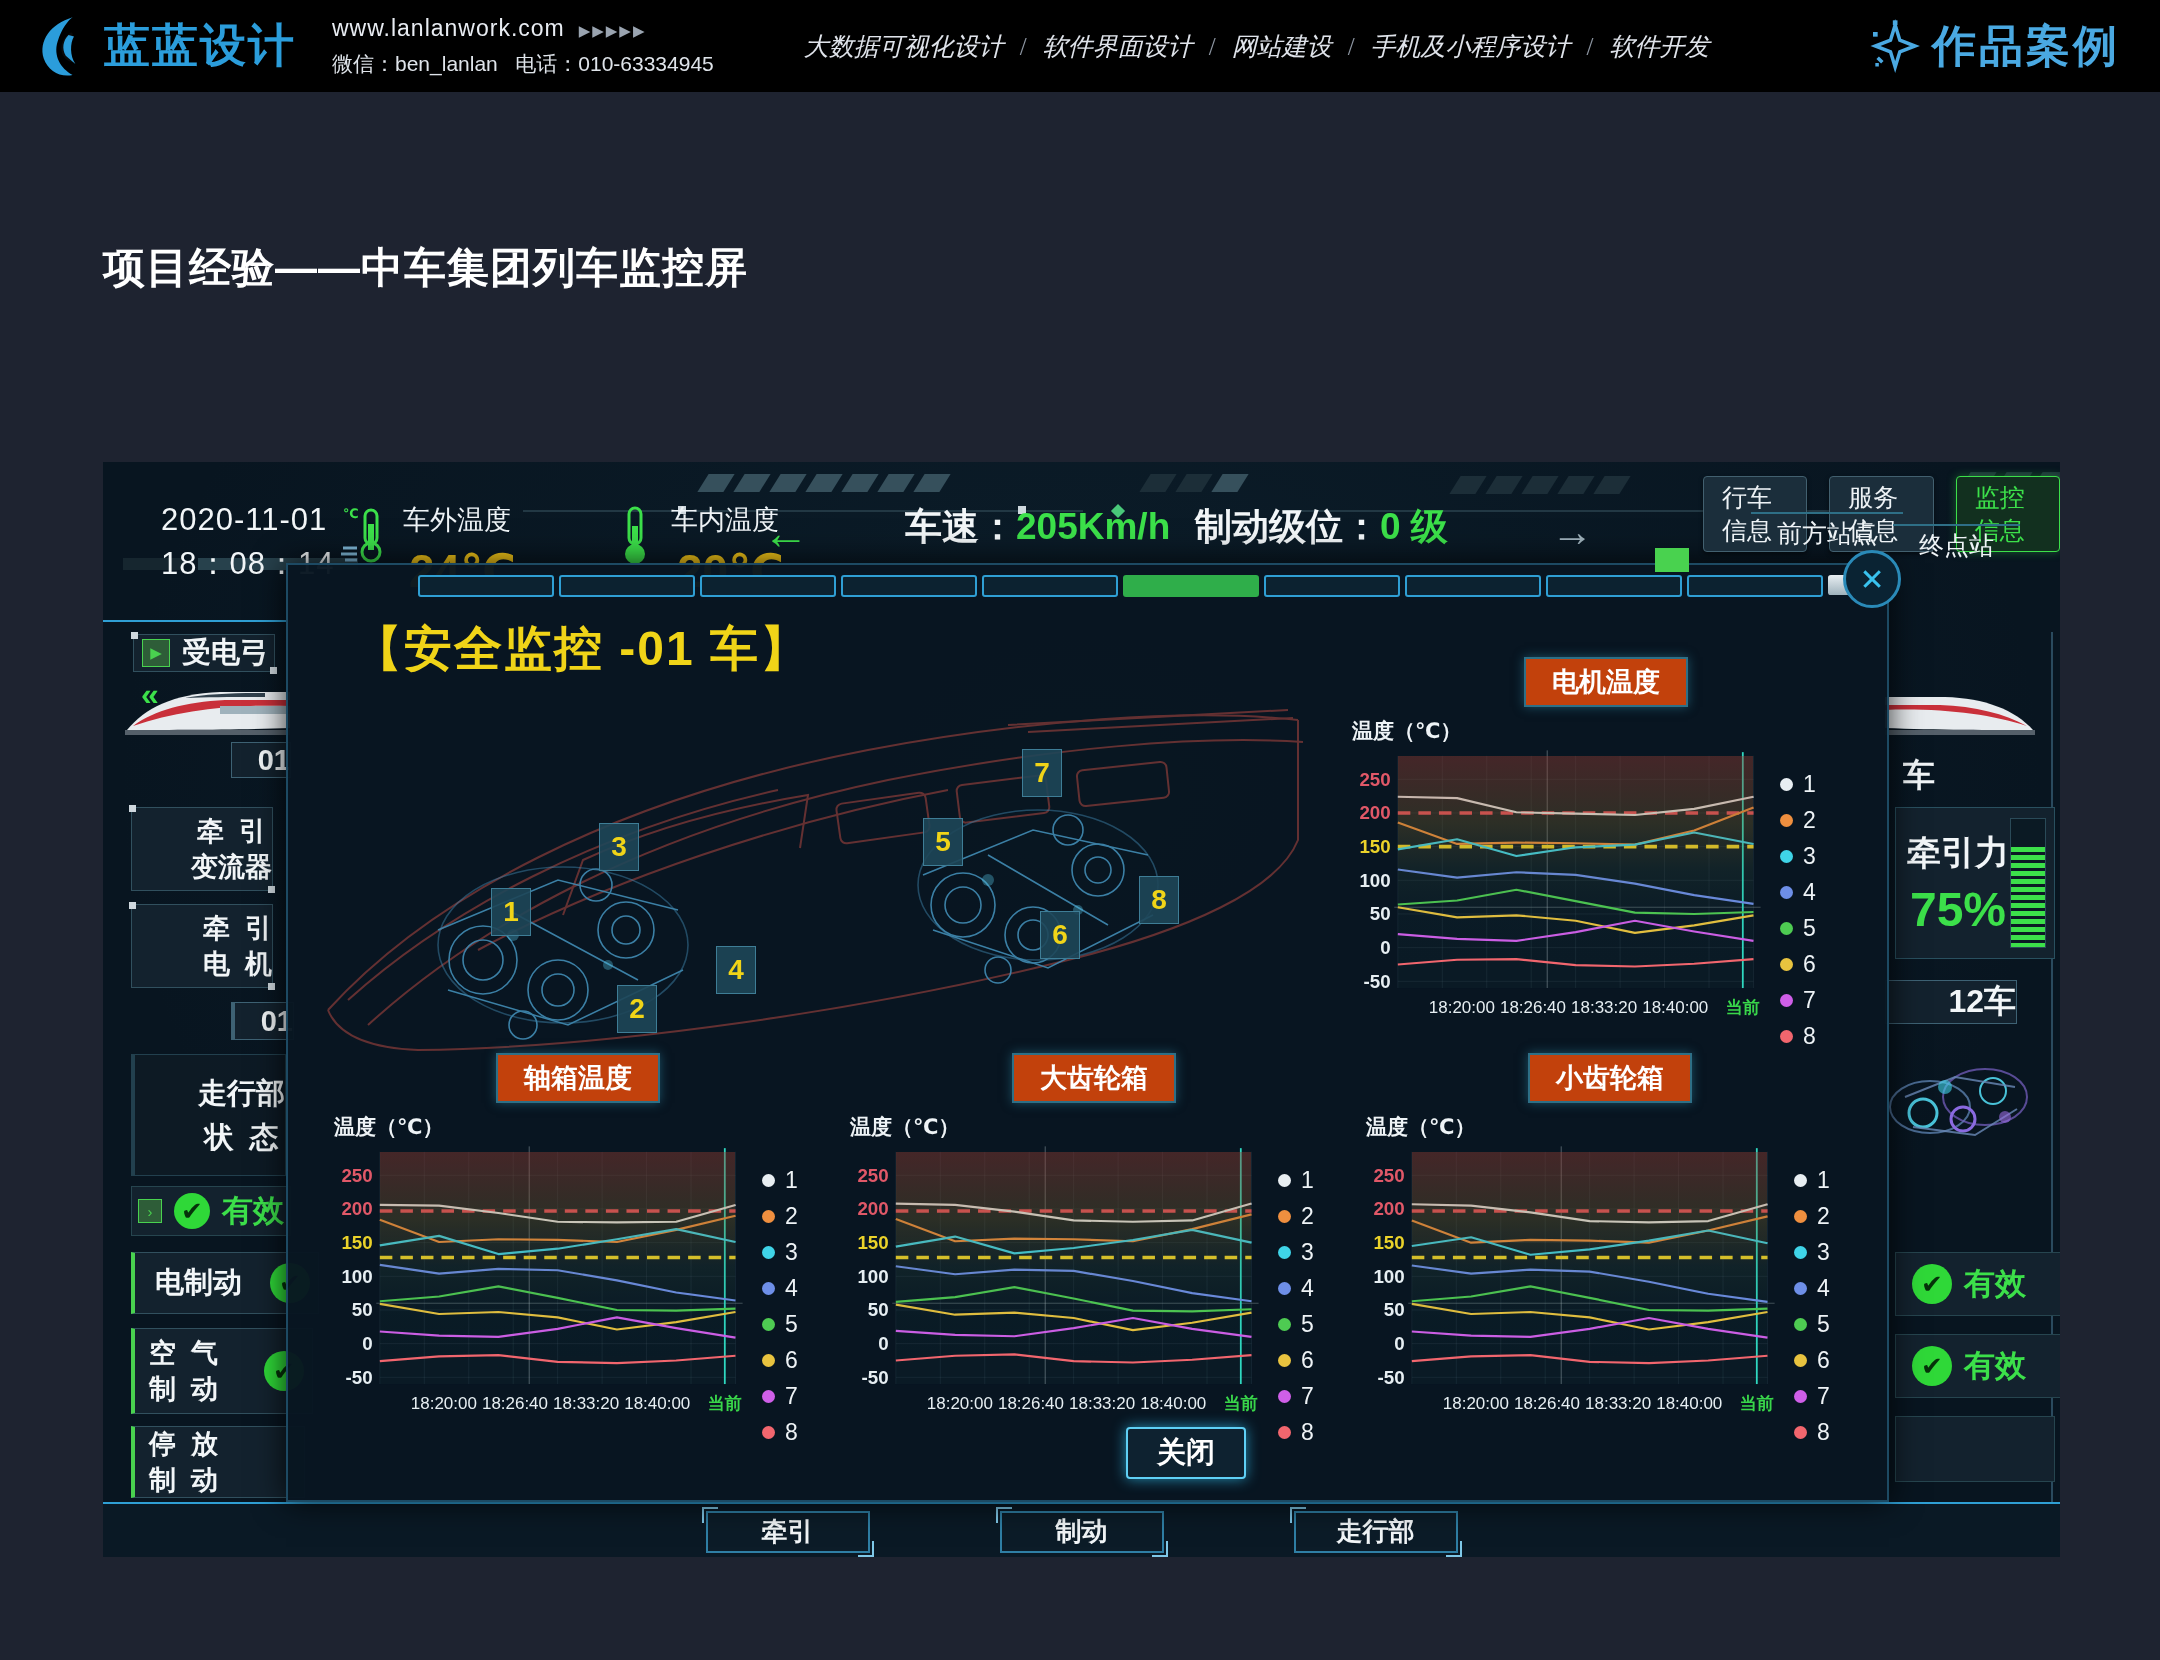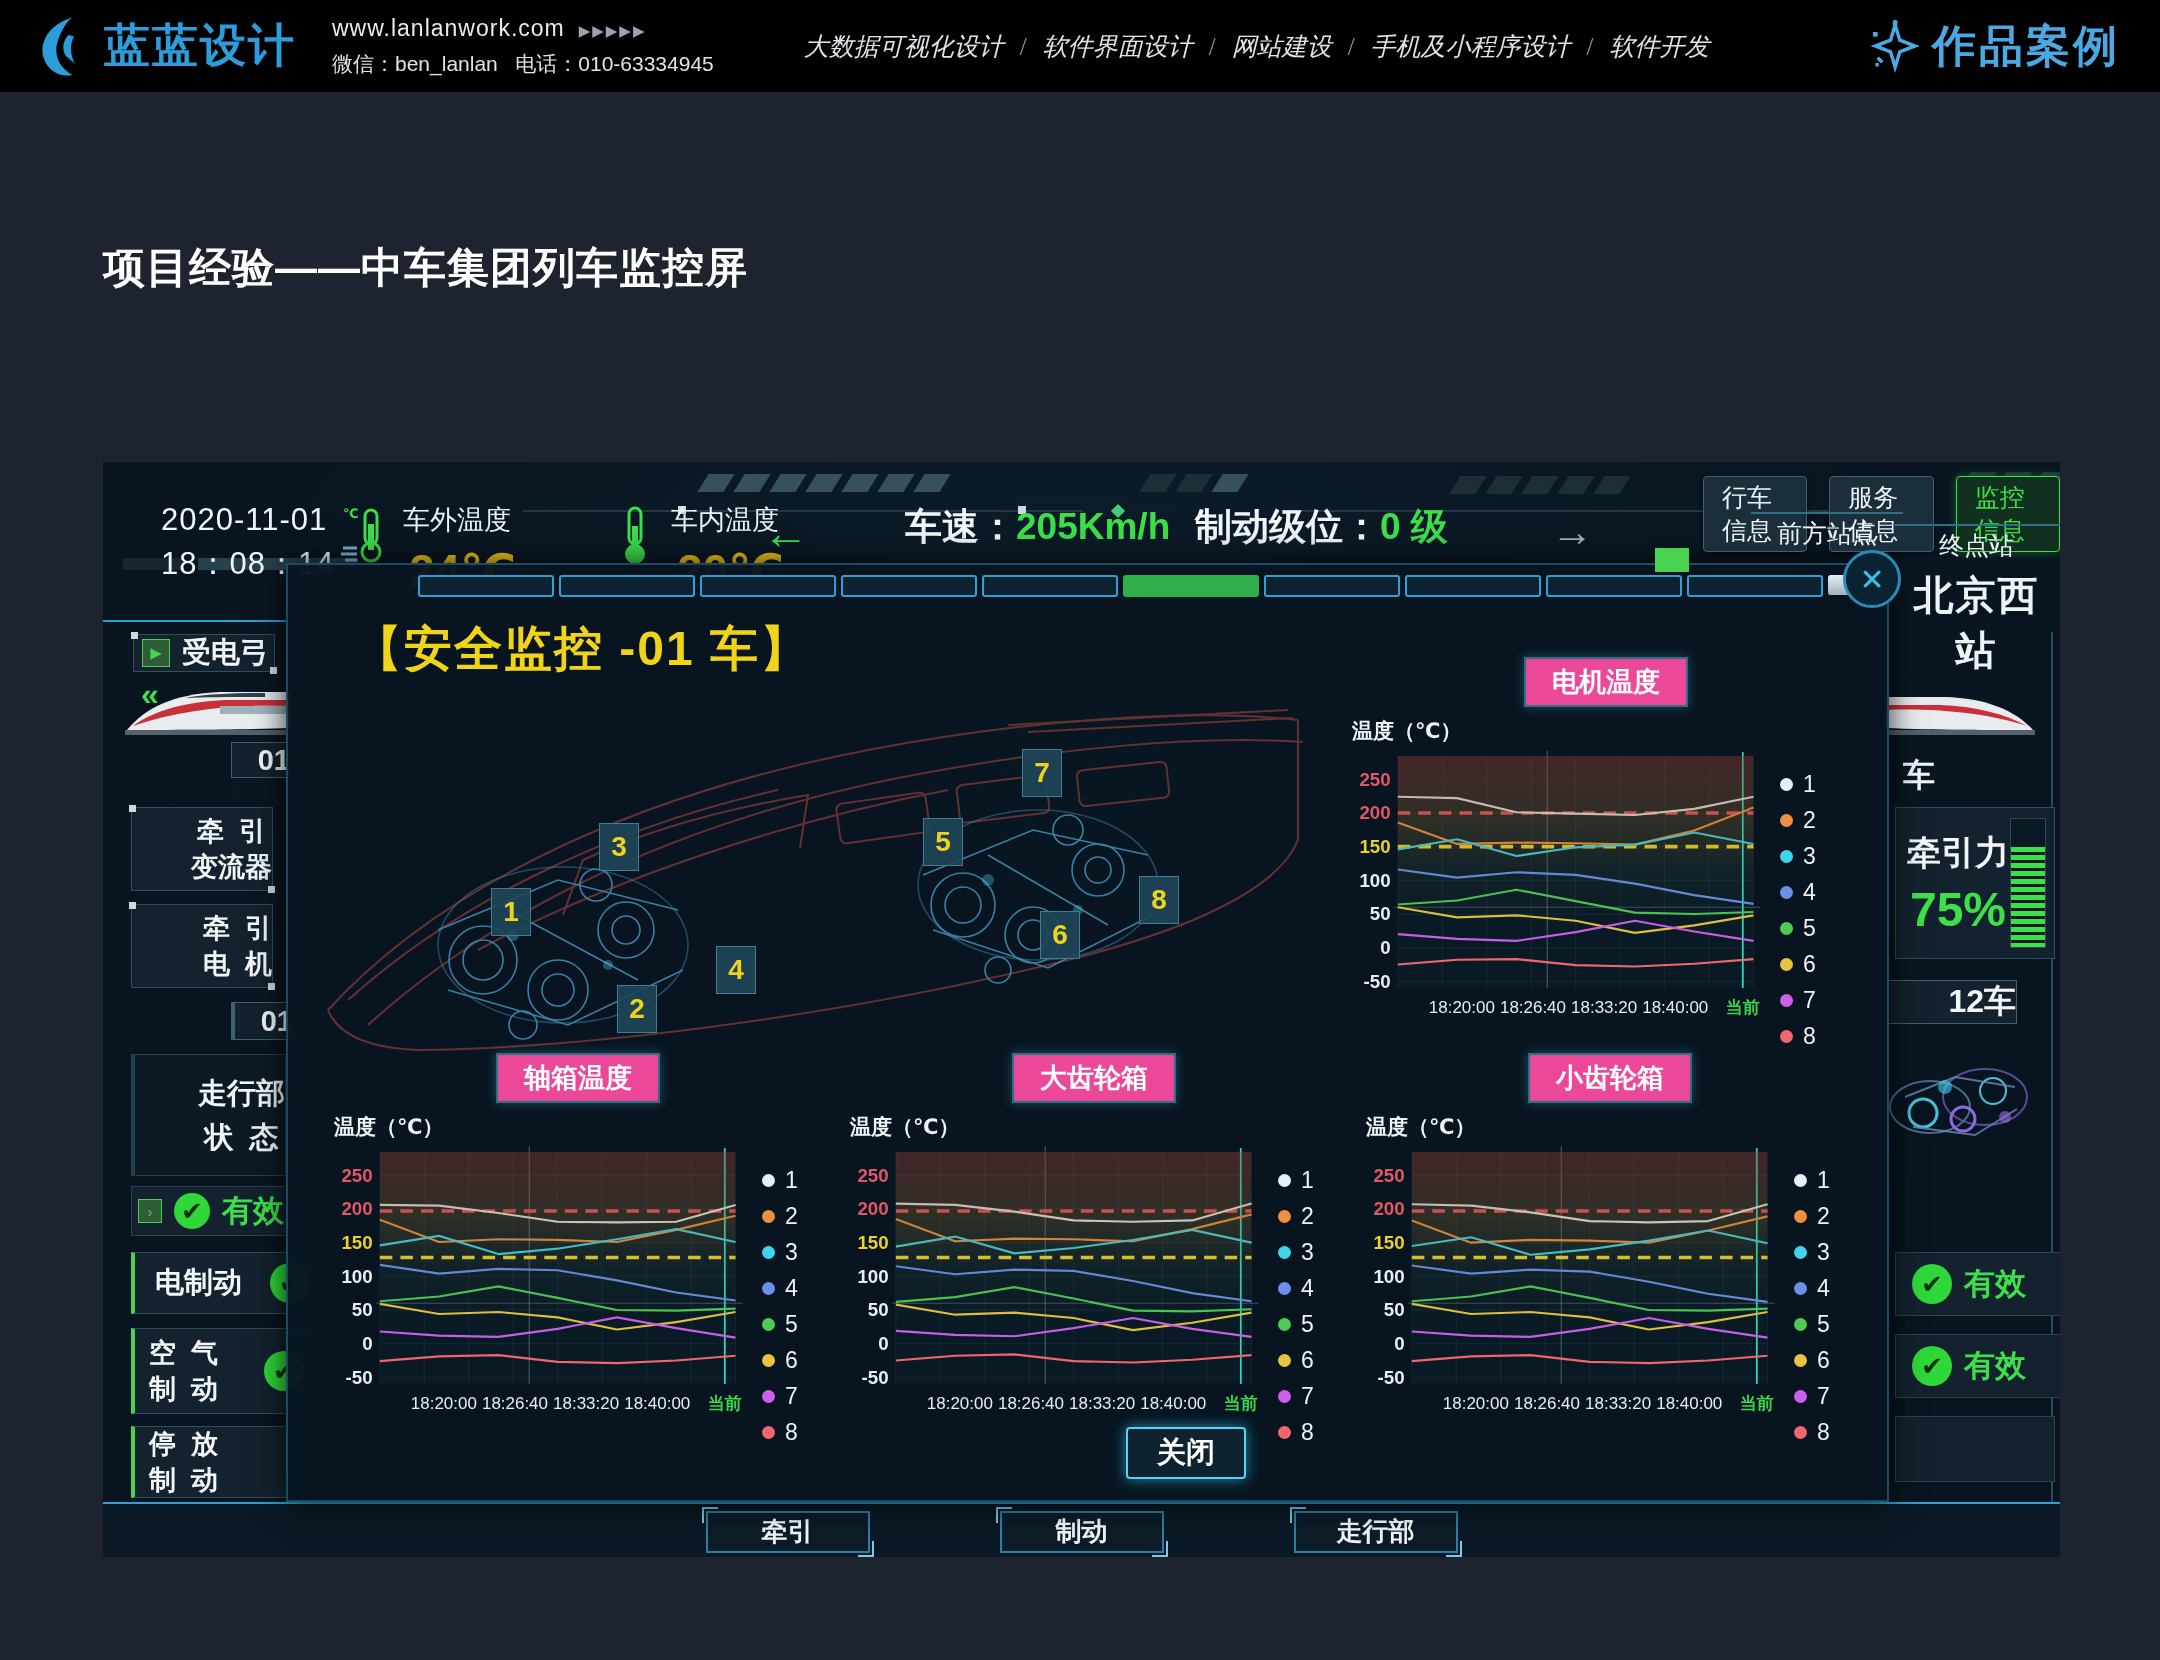--- a/index.html
+++ b/index.html
@@ -80,21 +80,21 @@
   .modal{position:absolute;left:183px;top:101px;width:1599px;height:935px;background:rgba(8,22,33,.97);border:2px solid #1d4a63;box-shadow:0 0 30px rgba(0,0,0,.8);z-index:5;}
   .m-close{position:absolute;left:1740px;top:88px;width:52px;height:52px;border-radius:50%;border:3px solid #2a8ab8;background:#0a2333;color:#39c2ee;font-size:30px;font-weight:bold;display:flex;align-items:center;justify-content:center;cursor:pointer;z-index:9;}
   .m-title{position:absolute;left:66px;top:52px;color:#f0d418;font-size:48px;font-weight:bold;letter-spacing:2px;}
   .m-closebtn{position:absolute;left:838px;top:862px;width:116px;height:48px;background:#0e2230;border:2px solid #5fd0f5;border-radius:4px;box-shadow:0 0 14px rgba(42,169,210,.8);color:#fff;font-size:29px;font-weight:bold;display:flex;align-items:center;justify-content:center;cursor:pointer;}
 
   .train-art{position:absolute;left:20px;top:115px;width:1010px;height:420px;}
   .tag{position:absolute;width:38px;height:46px;background:rgba(30,70,88,.9);border:1px solid #3e7d96;color:#f0d418;font-size:28px;font-weight:bold;display:flex;align-items:center;justify-content:center;cursor:pointer;}
 
   
   .chart{position:absolute;}
-  .c-title{margin:0 auto;width:max-content;padding:5px 26px;border:2px solid #2e6f86;background:#ec4899;color:#fff;font-size:27px;font-weight:bold;box-shadow:0 0 10px rgba(46,140,170,.5);}
+  .c-title{margin:0 auto;width:max-content;padding:5px 26px;border:2px solid #2e6f86;background:#c2410c;color:#fff;font-size:27px;font-weight:bold;box-shadow:0 0 10px rgba(46,140,170,.5);}
   .c-ylabel{color:#eef3f6;font-size:21px;font-weight:bold;margin:10px 0 0 6px;}
   .c-body{display:flex;align-items:flex-start;}
   .c-plotwrap{position:relative;}
   .c-glow{position:absolute;pointer-events:none;background:linear-gradient(180deg,rgba(150,55,45,.42) 0%,rgba(125,95,40,.30) 32%,rgba(60,85,60,.14) 55%,rgba(20,45,55,.04) 78%,rgba(0,0,0,0) 100%);}
   .legend{display:flex;flex-direction:column;gap:9px;margin:26px 0 0 14px;}
   .leg-it{display:flex;align-items:center;gap:10px;color:#eef3f6;font-size:23px;}
   .leg-dot{width:13px;height:13px;border-radius:50%;}
 </style>
 </head>
 <body>
@@ -204,21 +204,20 @@
       <div class="ttab">行车信息</div>
       <div class="ttab">服务信息</div>
       <div class="ttab act">监控信息</div>
     </div>
 
     <div class="station" style="left:1648px;top:50px;text-align:center;">
       <div class="st-lb">前方站点</div>
     </div>
     <div class="station" style="left:1790px;top:62px;text-align:center;">
       <div class="st-lb">终点站</div>
-      <div class="st-v">北京西站</div>
     </div>
 
     <div class="gsig"></div>
     <div class="train-strip">
       <div class="tseg"></div>
         <div class="tseg"></div>
         <div class="tseg"></div>
         <div class="tseg"></div>
         <div class="tseg"></div>
       <div class="tseg grn"></div>

